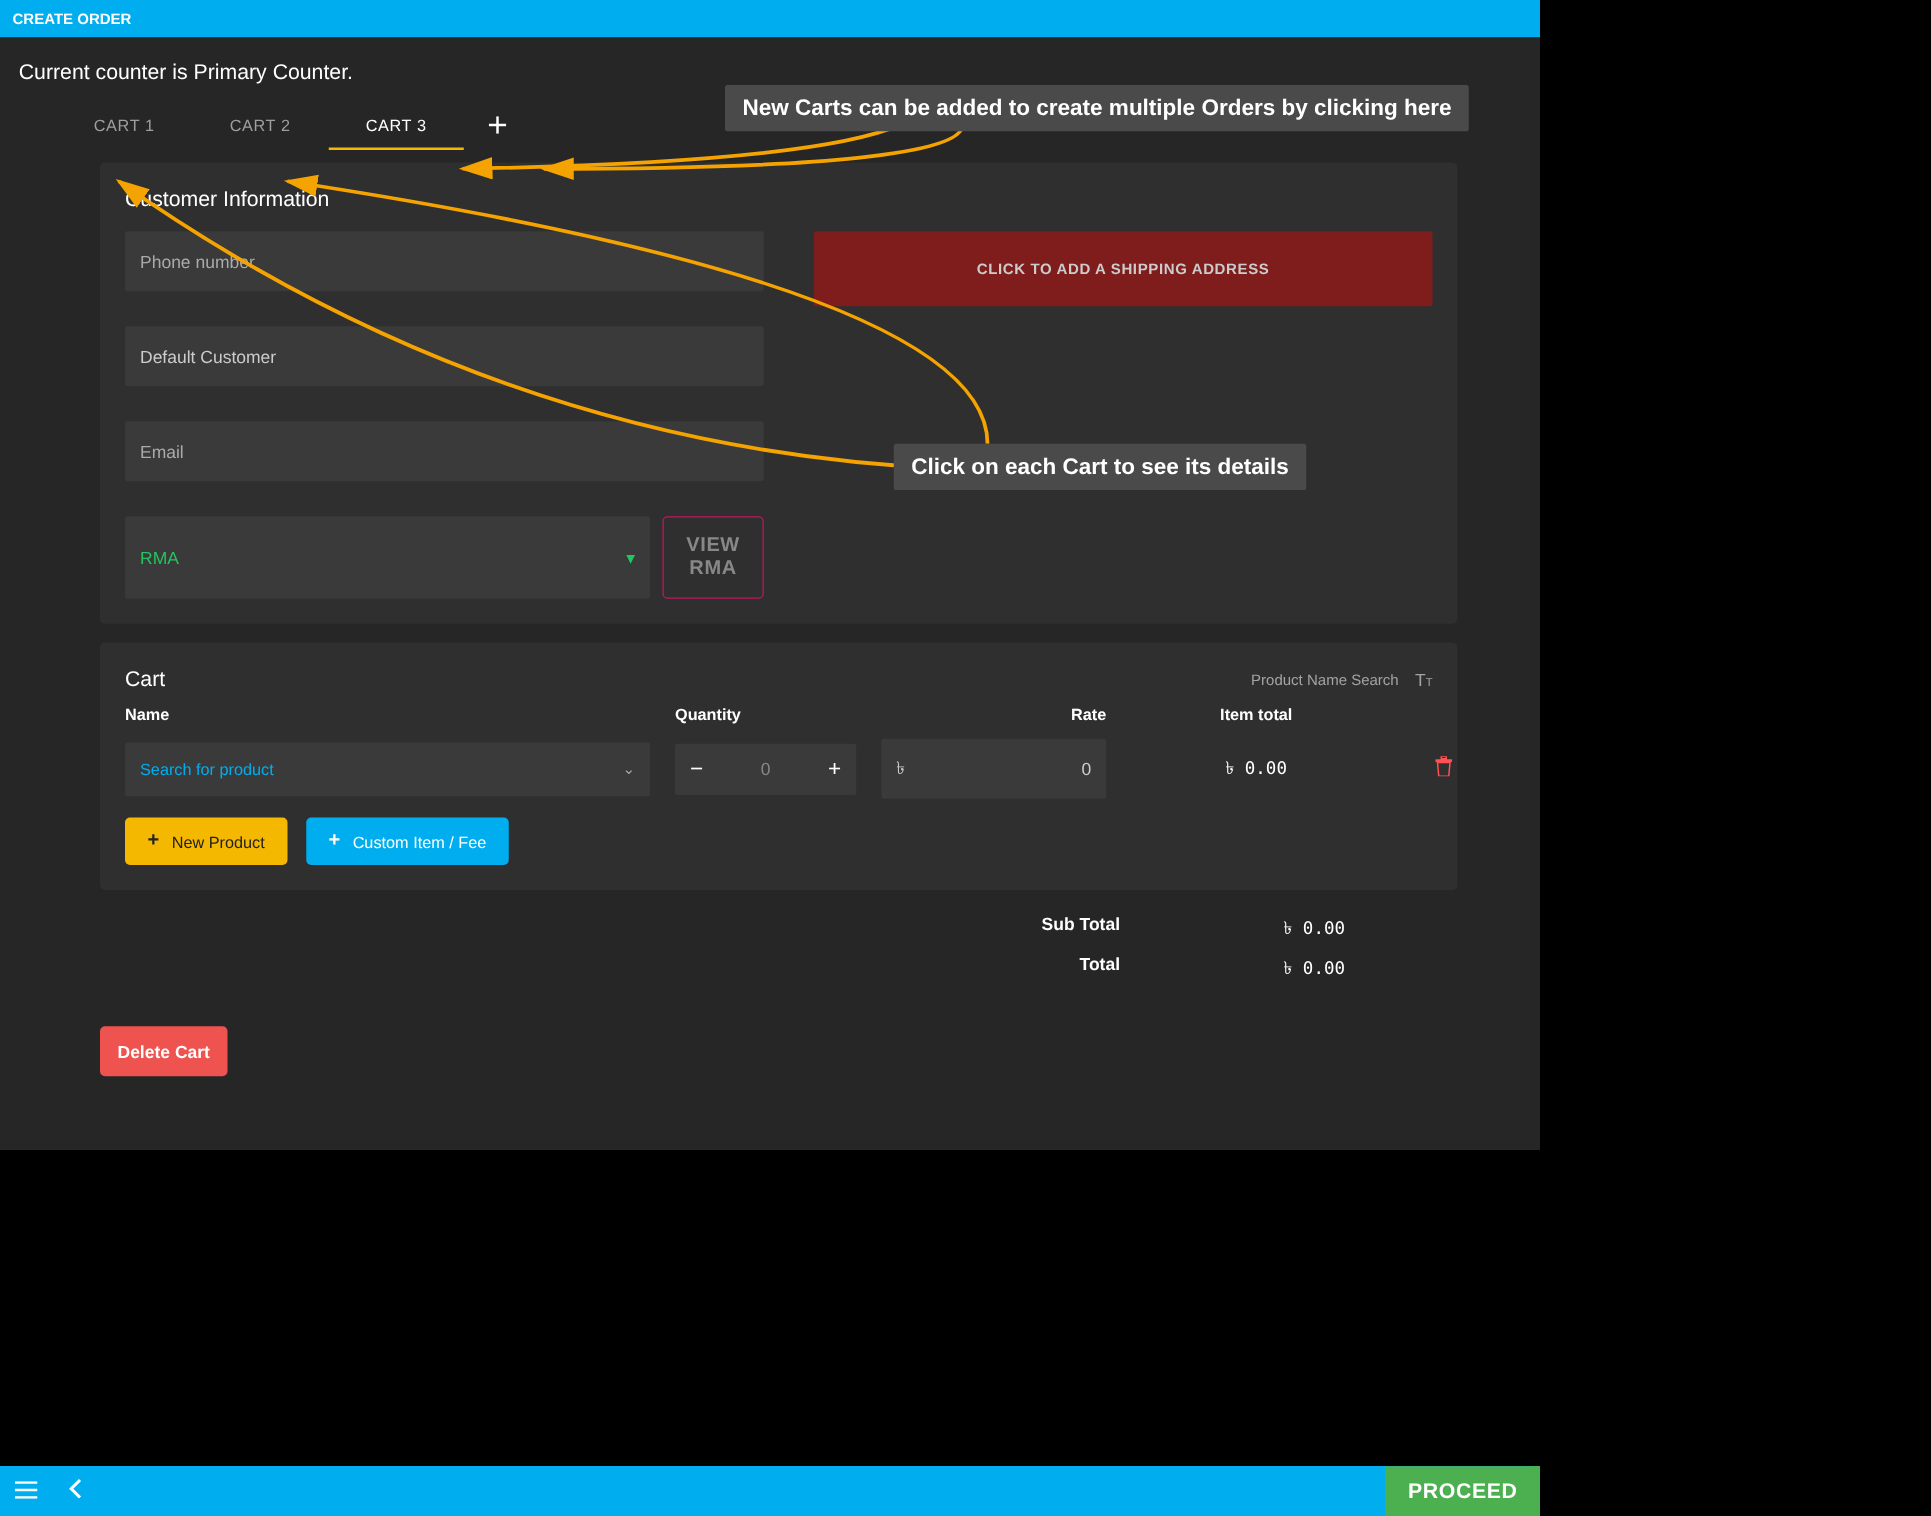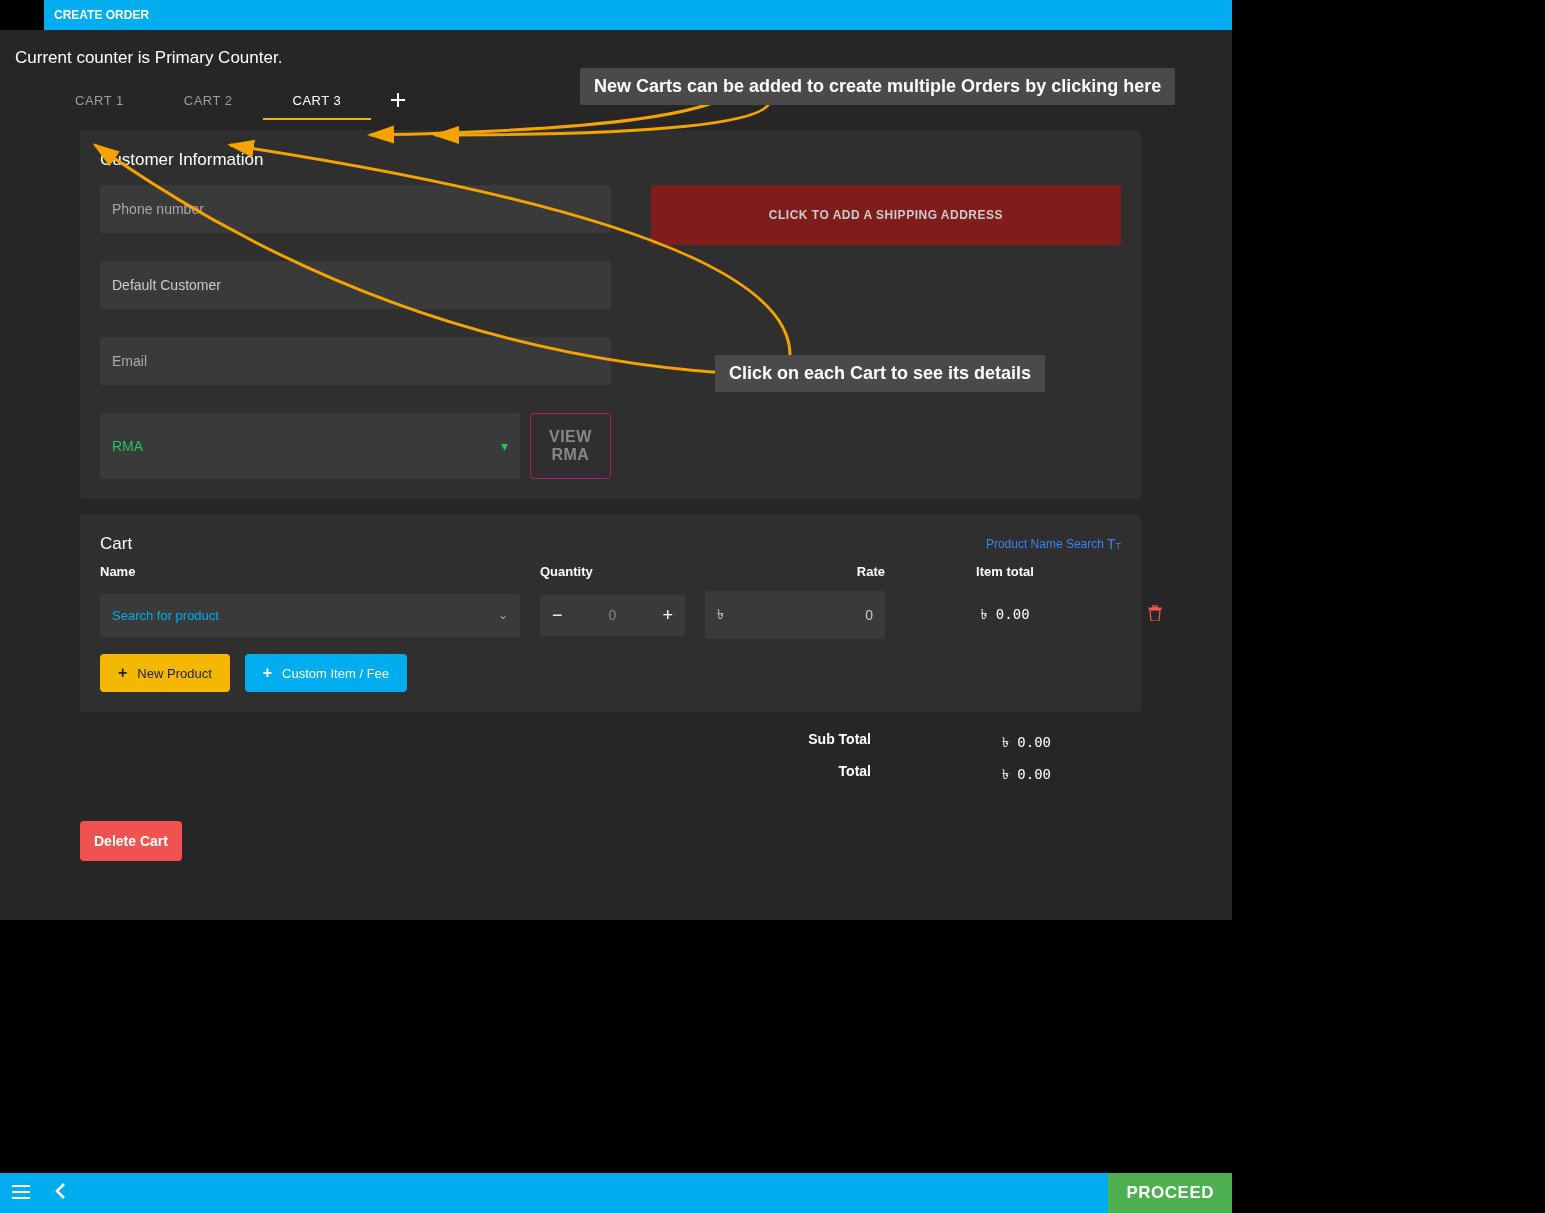--- a/index.html
+++ b/index.html
@@ -1,21 +1,21 @@
 <!DOCTYPE html>
 <html><head>
 <meta charset="utf-8">
 <style>
 * { margin:0; padding:0; box-sizing:border-box; font-family:Arial,Helvetica,sans-serif; }
 body { background:#000; color:#fff; width:1545px; height:1213px; overflow:hidden; transform-origin:top left; zoom:0.797;  }
 
 body { zoom:1; width:1232px; height:969px; background:#000; }
 
-.topbar { background:#00aeef; color:#fff; font-size:12px; font-weight:bold; padding:10px 10px; height:30px; display:flex; align-items:center;margin-left:44px; }
-.main { background:#262626; padding:10px 26px 20px 15px; min-height:890px; position:relative; }
+.topbar { background:#00aeef; color:#fff; font-size:12px; font-weight:bold; padding:10px 10px; height:30px; display:flex; align-items:center; }
+.main { background:#262626; padding:10px 1px 20px 15px; min-height:890px; position:relative; }
 .counter-line { font-size:17px; color:#fff; padding:8px 0 15px 0; }
 
 .tabs { display:flex; align-items:center; gap:0; margin-left:30px; }
 .tab { color:#9e9e9e; font-size:13px; font-weight:500; padding:10px 30px; cursor:pointer; border-bottom:2px solid transparent; letter-spacing:0.5px; }
 .tab.active { color:#fff; border-bottom:2px solid #f5b800; }
 .add-tab { color:#fff; padding:5px 20px; font-size:18px; cursor:pointer; }
 
 .panel { background:#2f2f2f; border-radius:4px; padding:20px; margin:10px 65px 15px 65px; }
 .panel-title { font-size:17px; margin-bottom:15px; }
 
@@ -23,21 +23,21 @@
 .cust-left { flex:1; display:flex; flex-direction:column; gap:28px; }
 .input { background:#3a3a3a; border:none; color:#ccc; font-size:14px; padding:16px 12px; width:100%; border-radius:2px; }
 .input::placeholder { color:#aaa; }
 .ship-box { flex:1; background:#7f1d1d; display:flex; align-items:center; justify-content:center; height:60px; font-size:12px; font-weight:bold; color:#ccc; letter-spacing:0.5px; border-radius:2px; }
 
 .rma-row { display:flex; gap:10px; align-items:stretch; }
 .rma-select { flex:0 0 420px; background:#3a3a3a; display:flex; align-items:center; justify-content:space-between; padding:14px 12px; color:#22c55e; font-size:14px; border-radius:2px; }
 .view-rma-btn { border:1px solid #be185d; background:transparent; color:#888; font-size:16px; font-weight:bold; padding:14px 18px; border-radius:4px; cursor:pointer; letter-spacing:0.5px; }
 
 .cart-header { display:flex; justify-content:space-between; align-items:center; margin-bottom:10px; }
-.search-mode { color:#3b82f6; font-size:12px; display:flex; align-items:center; gap:3px; }
+.search-mode { color:#a3a3a3; font-size:12px; display:flex; align-items:center; gap:13px; }
 
 .cart-cols { display:grid; grid-template-columns:420px 145px 180px 200px 60px; gap:20px; font-size:13px; font-weight:bold; margin-bottom:12px; }
 .cart-cols .c-qty { }
 .cart-cols .c-rate { text-align:right; }
 .cart-cols .c-total { text-align:center; }
 
 .cart-row { display:grid; grid-template-columns:420px 145px 180px 200px 60px; gap:20px; align-items:center; margin-bottom:15px; }
 .prod-search { background:#3a3a3a; display:flex; align-items:center; justify-content:space-between; padding:14px 12px; border-radius:2px; }
 .prod-search-text { color:#00aeef; font-size:13px; }
 .chev { color:#aaa; font-size:12px; }

